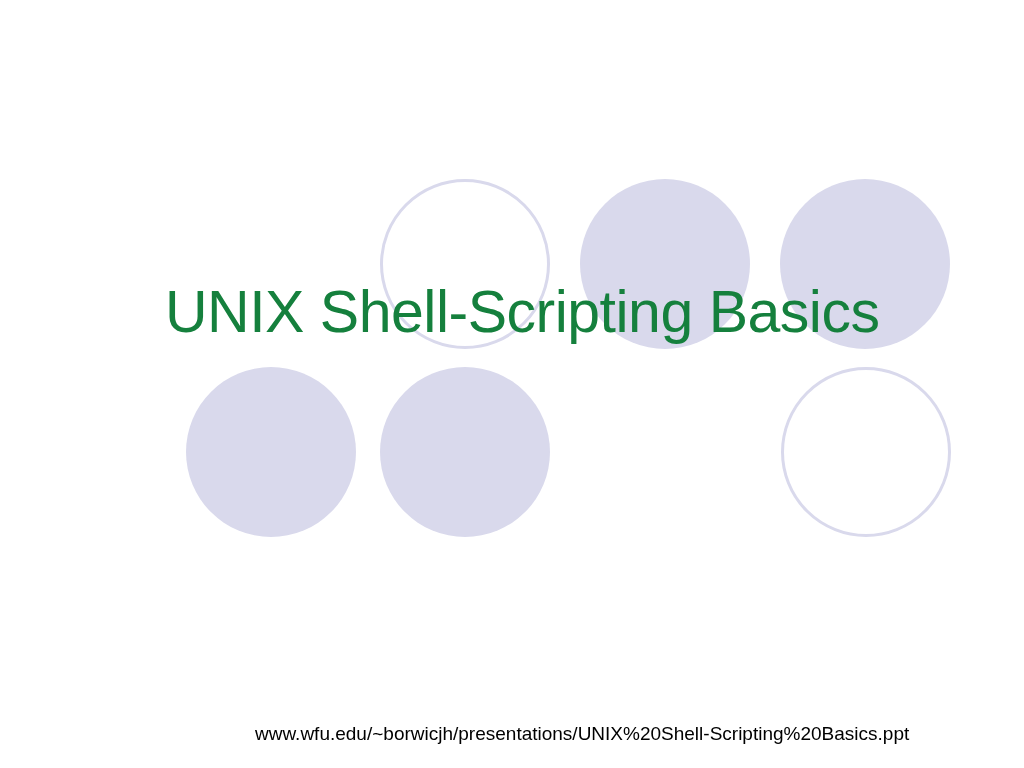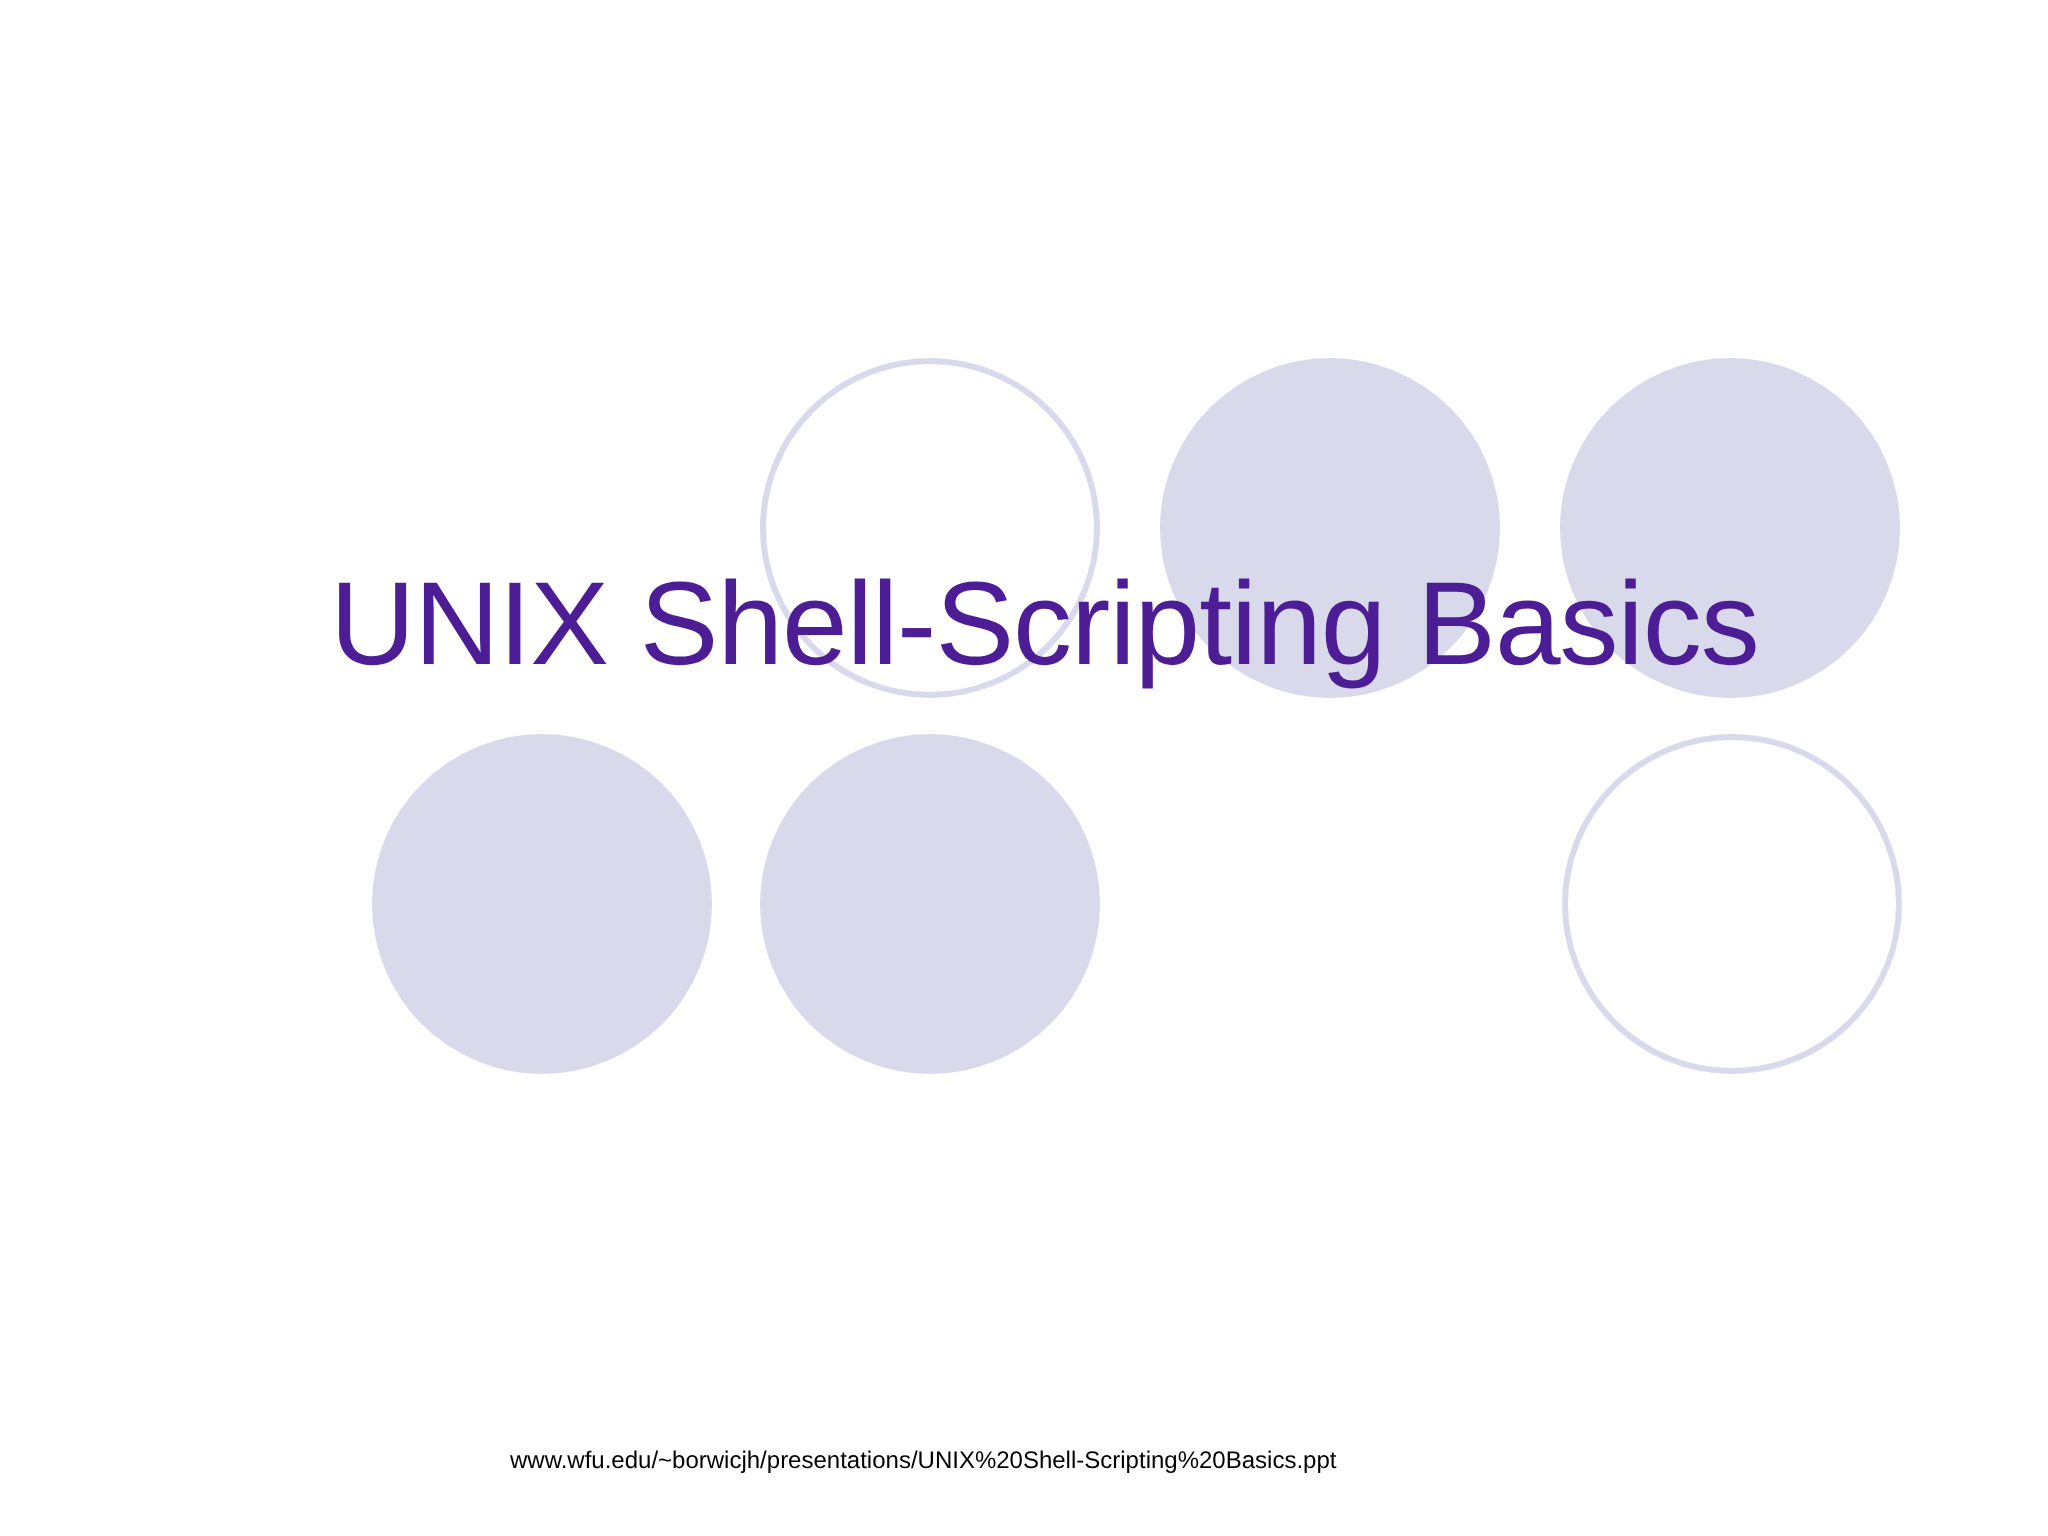--- a/index.html
+++ b/index.html
@@ -1,21 +1,21 @@
 <!DOCTYPE html>
 <html><head>
 <meta charset="utf-8">
 <style>
   html, body { margin:0; padding:0; }
   body { width:1024px; height:768px; background:#ffffff; position:relative; overflow:hidden; font-family:"Liberation Sans", sans-serif; }
   .circle { position:absolute; width:170px; height:170px; border-radius:50%; box-sizing:border-box; }
   .filled { background:#d9d9ec; }
   .outline { border:3px solid #d9d9ec; background:transparent; }
-  .title { position:absolute; left:165px; top:278px; font-size:59px; color:#4c1d95; white-space:nowrap; letter-spacing:-0.5px; }
-  .footer { position:absolute; left:255px; top:723px; font-size:12px; color:#000; white-space:nowrap; }
+  .title { position:absolute; left:165px; top:278px; font-size:59px; color:#15803d; white-space:nowrap; letter-spacing:-0.5px; }
+  .footer { position:absolute; left:255px; top:723px; font-size:19px; color:#000; white-space:nowrap; }
 </style>
 </head>
 <body>
 
 <div>
   <div class="circle outline" style="left:380px; top:179px;"></div>
   <div class="circle filled" style="left:580px; top:179px;"></div>
   <div class="circle filled" style="left:780px; top:179px;"></div>
   <div class="circle filled" style="left:186px; top:367px;"></div>
   <div class="circle filled" style="left:380px; top:367px;"></div>

